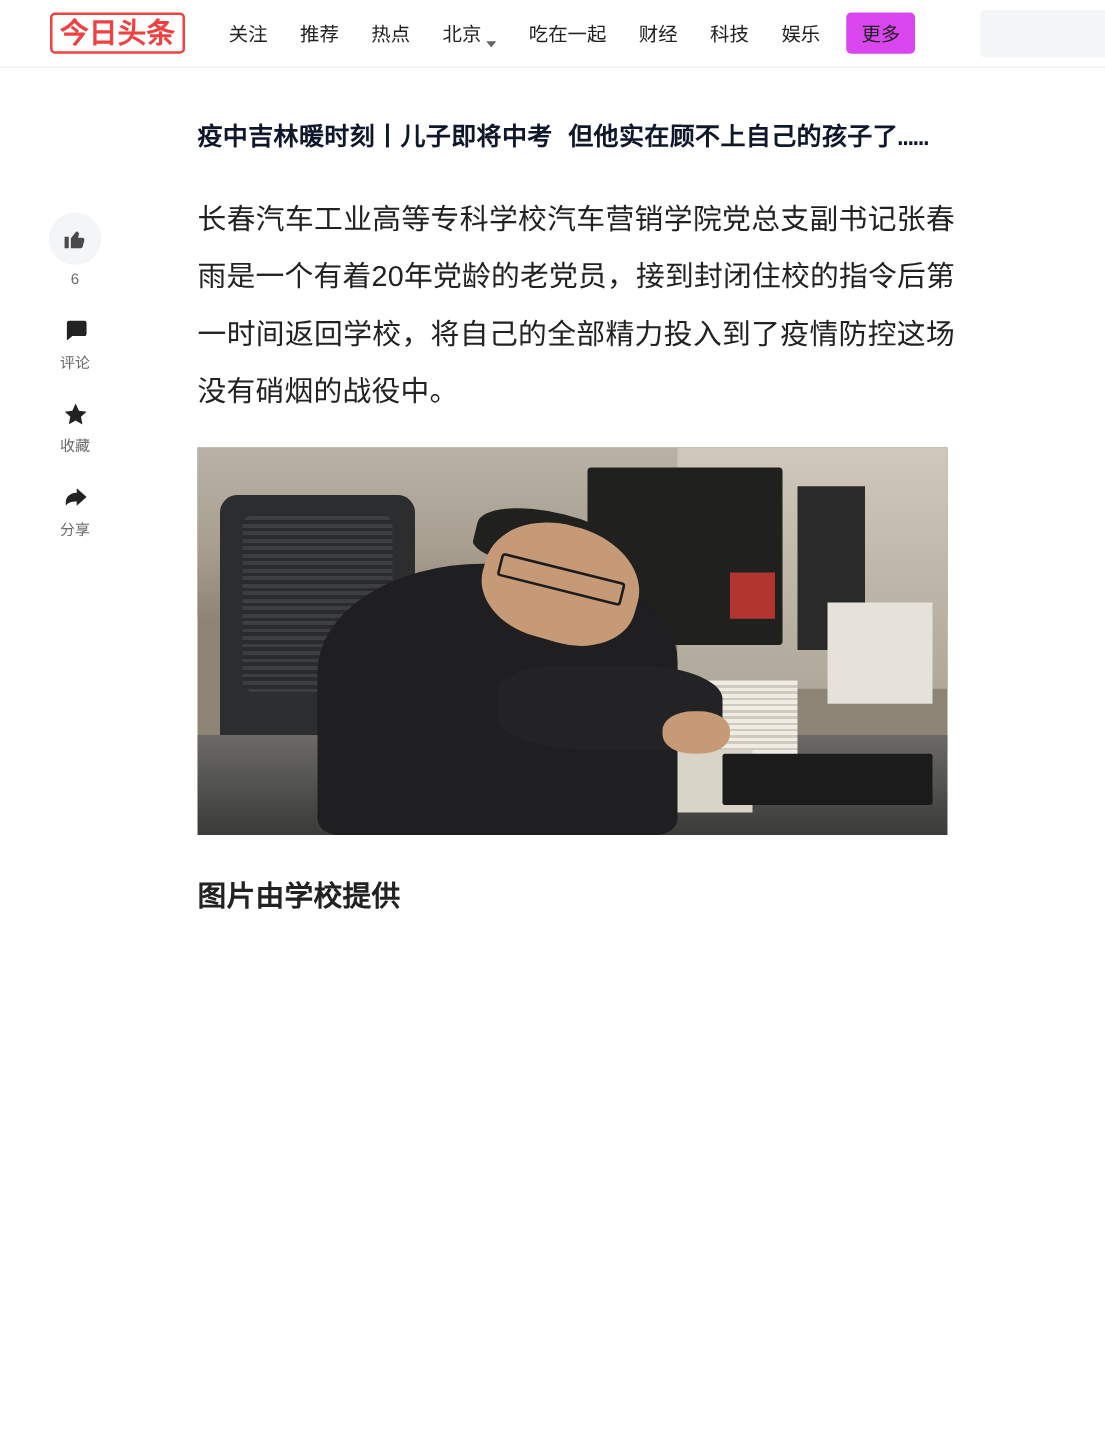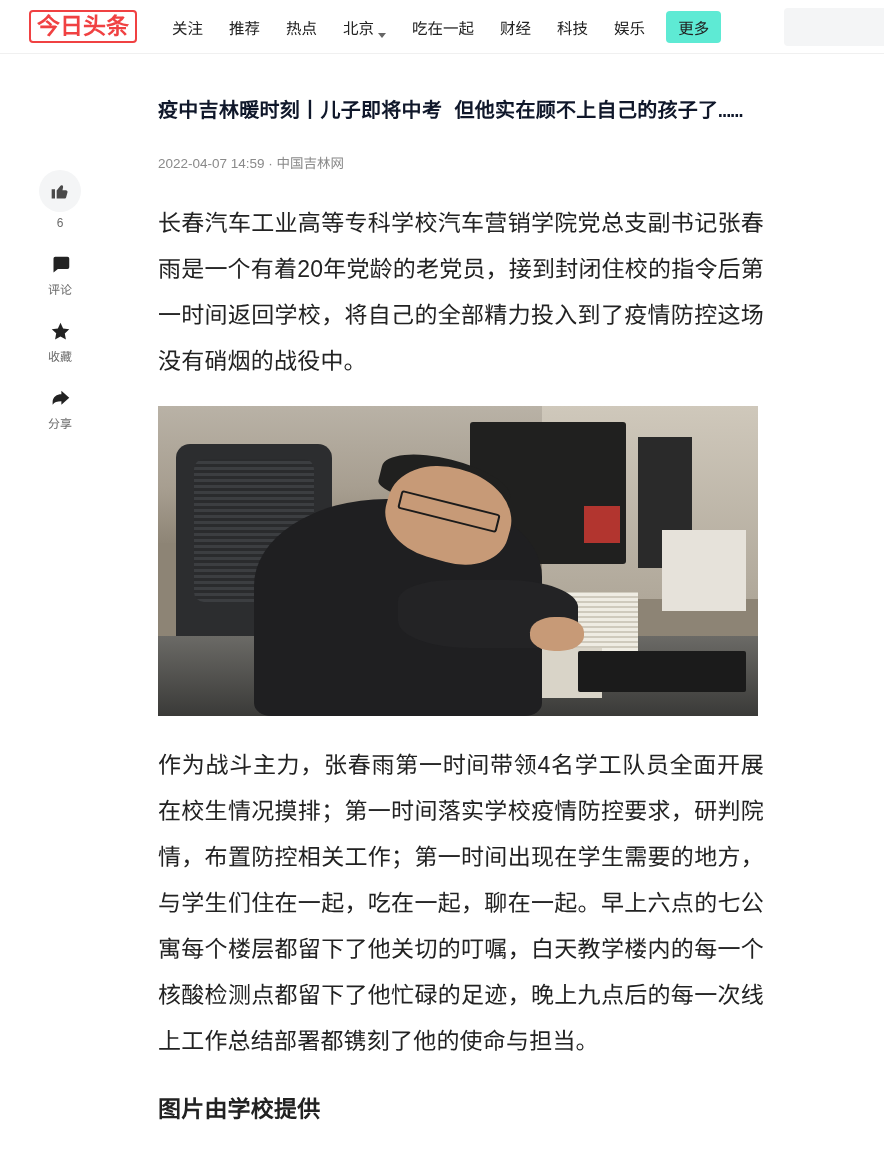--- a/index.html
+++ b/index.html
@@ -17,21 +17,21 @@
   }
 
   
   .header {
     height: 54px;
     width: 100%;
     background: #ffffff;
     border-bottom: 1px solid #f0f0f0;
     display: flex;
     align-items: center;
-    padding: 0 14px 0 29px;
+    padding: 0 14px 0 40px;
     position: relative;
   }
   .logo {
     font-size: 23px;
     font-weight: bold;
     color: #f04142;
     letter-spacing: 0px;
     padding: 2px 6px;
     border: 2px solid #f04142;
     border-radius: 4px;
@@ -48,21 +48,21 @@
     font-size: 15.5px;
     color: #222222;
     padding: 6px 13px;
     white-space: nowrap;
     cursor: pointer;
     display: flex;
     align-items: flex-end;
     gap: 4px;
   }
   .nav-item.more {
-    background: #5eead4;
+    background: #d946ef;
     border-radius: 4px;
     padding: 5px 12px;
     margin-left: 8px;
   }
   .caret {
     display: inline-block;
     width: 0; height: 0;
     border-left: 4px solid transparent;
     border-right: 4px solid transparent;
     border-top: 5px solid #666;
@@ -318,21 +318,20 @@
         </svg>
       </div>
       <div class="rail-label">分享</div>
     </div>
   </div>
 
   <div class="article">
 
     <h1 class="title">疫中吉林暖时刻丨儿子即将中考 但他实在顾不上自己的孩子了……</h1>
 
-    <div class="meta">2022-04-07 14:59 · 中国吉林网</div>
 
     <p class="para">长春汽车工业高等专科学校汽车营销学院党总支副书记张春雨是一个有着20年党龄的老党员，接到封闭住校的指令后第一时间返回学校，将自己的全部精力投入到了疫情防控这场没有硝烟的战役中。</p>
 
     <div class="figure">
       <div class="ph-wall"></div>
       <div class="ph-wall2"></div>
       <div class="ph-monitor"></div>
       <div class="ph-speaker"></div>
       <div class="ph-redbox"></div>
       <div class="ph-whitebag"></div>
@@ -343,18 +342,17 @@
       <div class="ph-desk2"></div>
       <div class="ph-kbd"></div>
       <div class="ph-body"></div>
       <div class="ph-hair"></div>
       <div class="ph-head"></div>
       <div class="ph-glasses"></div>
       <div class="ph-arm"></div>
       <div class="ph-hand"></div>
     </div>
 
-    <p class="para">作为战斗主力，张春雨第一时间带领4名学工队员全面开展在校生情况摸排；第一时间落实学校疫情防控要求，研判院情，布置防控相关工作；第一时间出现在学生需要的地方，与学生们住在一起，吃在一起，聊在一起。早上六点的七公寓每个楼层都留下了他关切的叮嘱，白天教学楼内的每一个核酸检测点都留下了他忙碌的足迹，晚上九点后的每一次线上工作总结部署都镌刻了他的使命与担当。</p>
 
     <p class="para bold">图片由学校提供</p>
 
   </div>
 </div>
 
 </body></html>

